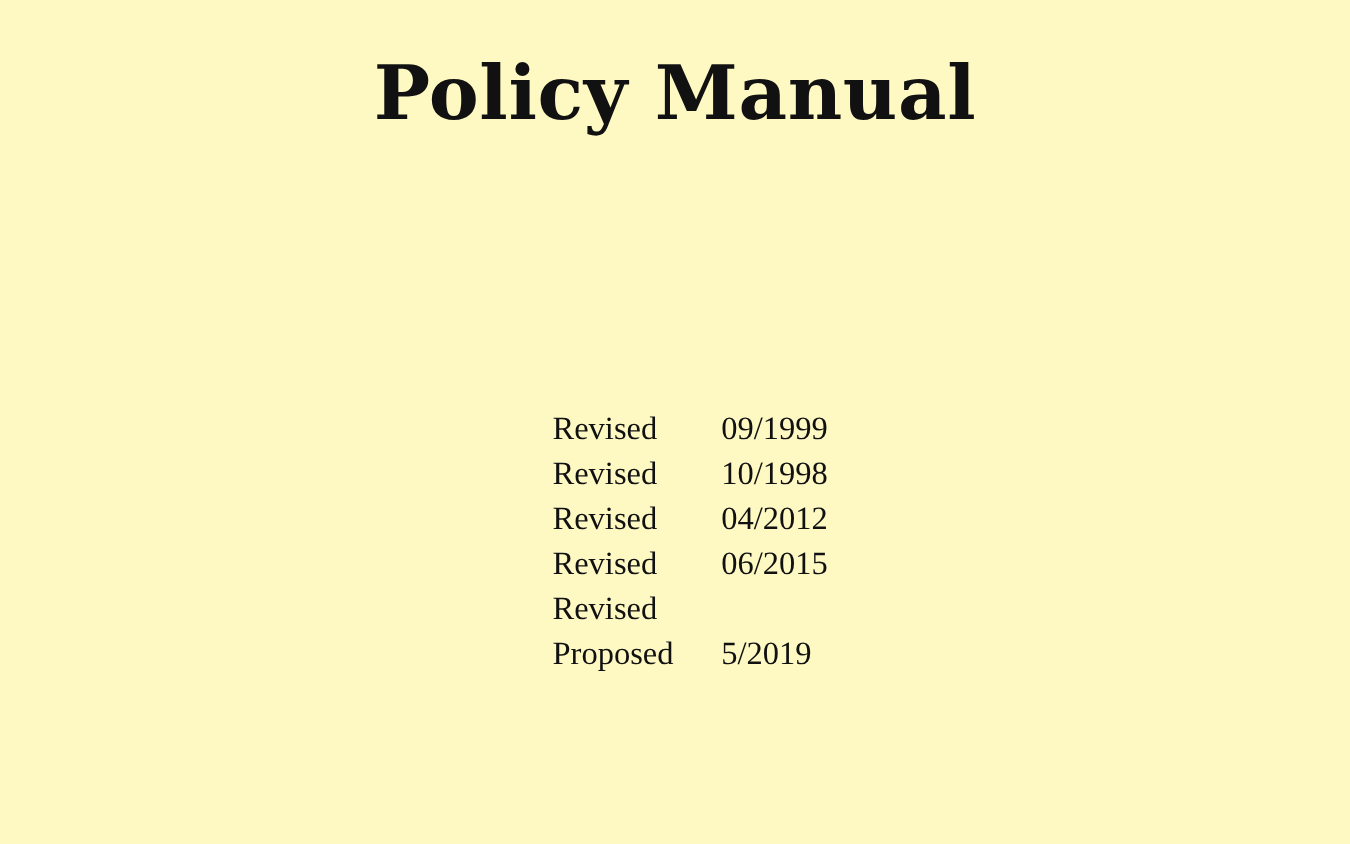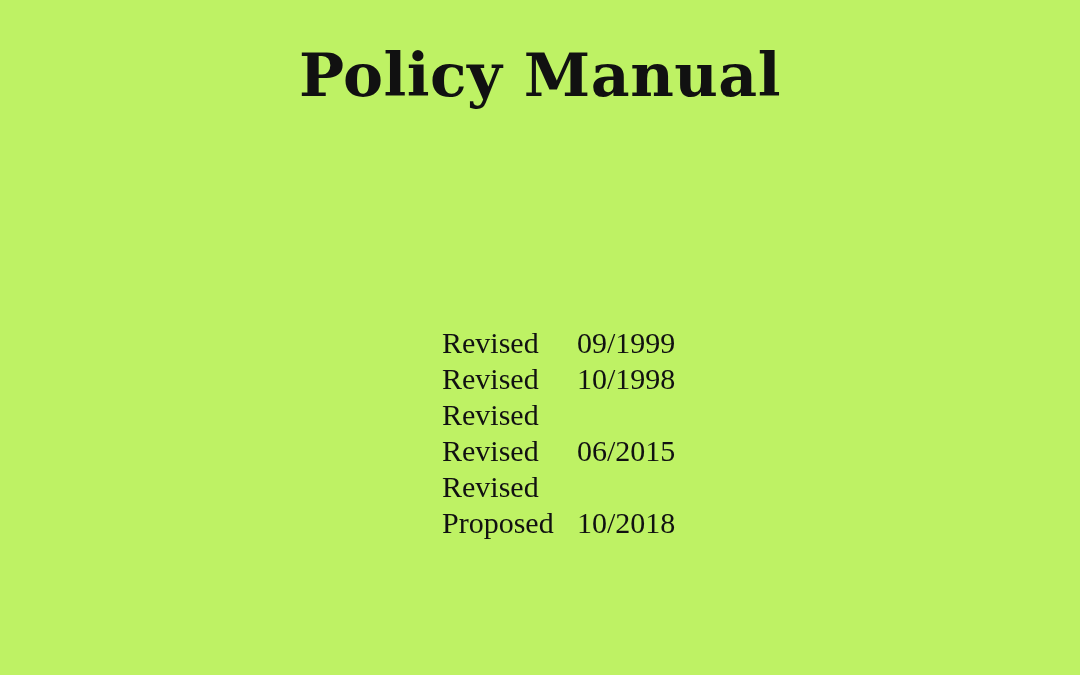--- a/index.html
+++ b/index.html
@@ -11,41 +11,41 @@
     width: 1080px;
     height: 675px;
     overflow: hidden;
     font-family: "Liberation Serif", serif;
     color: #000000;
   }
   .page {
     position: relative;
     width: 1080px;
     height: 675px;
-    background: #bef264;
+    background: #fef9c3;
   }
   .doc-title {
     position: absolute;
     top: 42px;
     left: 0;
     width: 1080px;
     text-align: center;
     font-family: "DejaVu Serif", "Liberation Serif", serif;
     font-weight: bold;
     font-size: 60px;
     letter-spacing: 0.5px;
     line-height: 1.1;
     color: #111111;
   }
   .revision-block {
     position: absolute;
     top: 325px;
     left: 442px;
     font-family: "Liberation Serif", serif;
-    font-size: 30px;
+    font-size: 26px;
     line-height: 36px;
     color: #111111;
   }
   .revision-row {
     display: flex;
     align-items: baseline;
     white-space: nowrap;
   }
   .revision-label {
     display: inline-block;
@@ -71,31 +71,32 @@
       <span class="revision-date">09/1999</span>
     </div>
 
     <div class="revision-row">
       <span class="revision-label">Revised</span>
       <span class="revision-date">10/1998</span>
     </div>
 
     <div class="revision-row">
       <span class="revision-label">Revised</span>
+      <span class="revision-date">04/2012</span>
     </div>
 
     <div class="revision-row">
       <span class="revision-label">Revised</span>
       <span class="revision-date">06/2015</span>
     </div>
 
     <div class="revision-row">
       <span class="revision-label">Revised</span>
     </div>
 
     <div class="revision-row">
       <span class="revision-label">Proposed</span>
-      <span class="revision-date">10/2018</span>
+      <span class="revision-date">5/2019</span>
     </div>
 
   </div>
 
 </div>
 
 </body></html>

